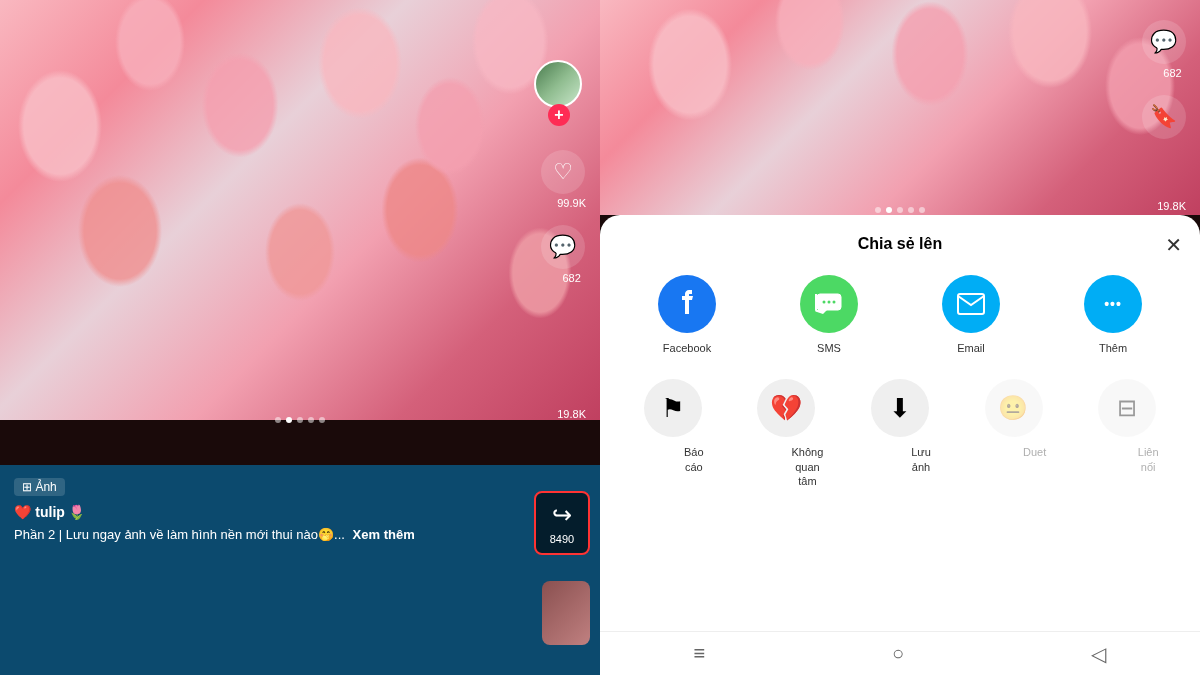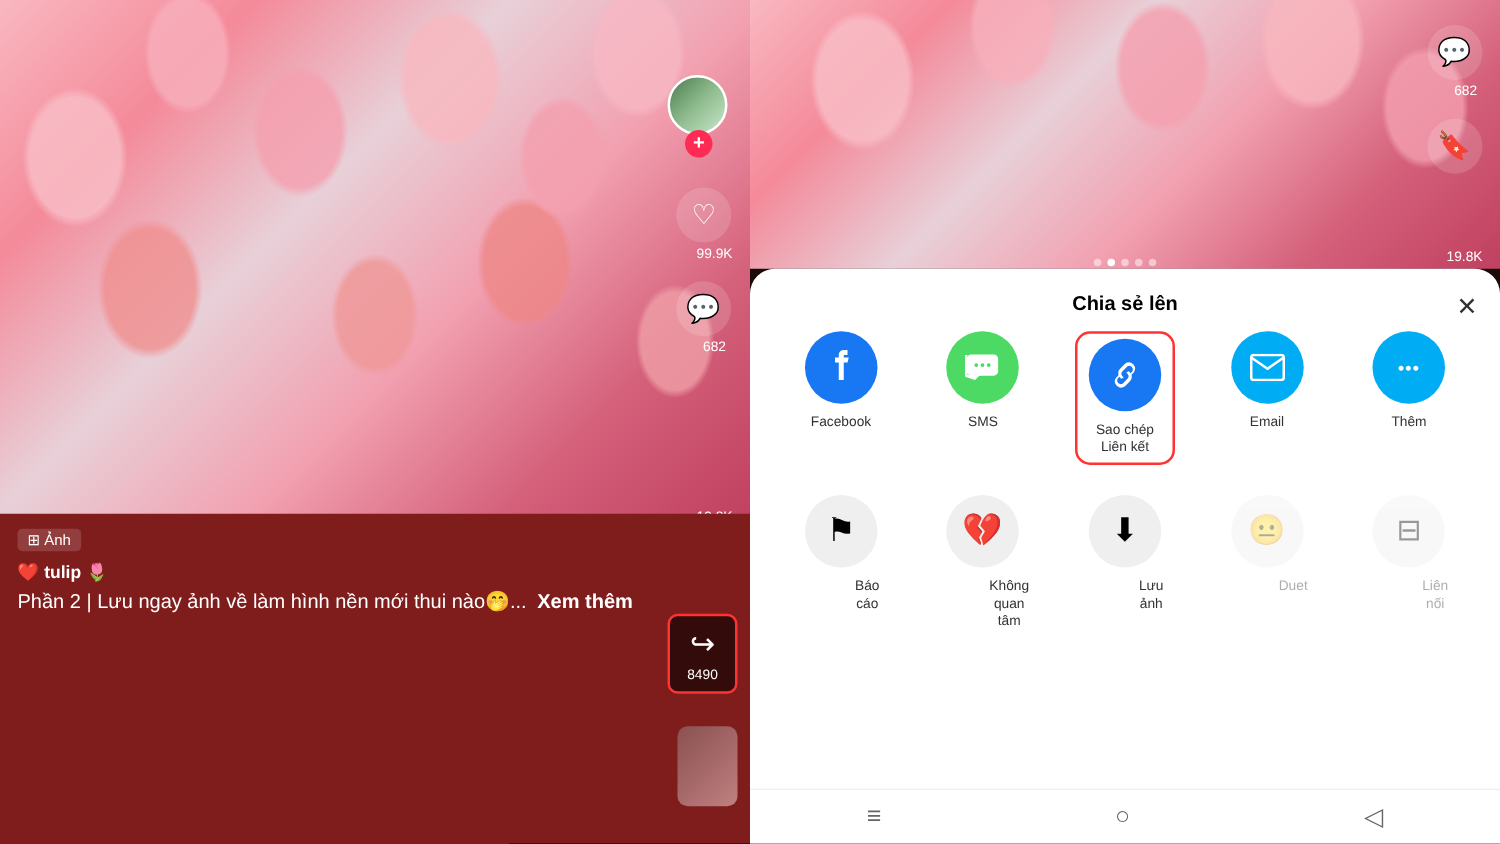--- a/index.html
+++ b/index.html
@@ -143,22 +143,22 @@
       font-size: 11px;
       font-weight: 500;
     }
 
     
     .bottom-bar-left {
       position: absolute;
       bottom: 0;
       left: 0;
       right: 0;
-      height: 264px;
-      background: #7f1d1d;
+      height: 210px;
+      background: #0c4a6e;
       padding: 12px 14px;
       color: white;
     }
 
     .photo-badge {
       display: inline-flex;
       align-items: center;
       gap: 5px;
       background: rgba(255,255,255,0.15);
       border-radius: 4px;
@@ -179,21 +179,21 @@
     }
 
     .title-line {
       font-size: 14px;
       color: white;
       margin-bottom: 6px;
       font-weight: 600;
     }
 
     .desc-line {
-      font-size: 16px;
+      font-size: 13px;
       color: white;
       line-height: 1.4;
     }
 
     .desc-line .see-more {
       font-weight: 700;
       margin-left: 4px;
     }
 
     
@@ -306,21 +306,21 @@
       background: white;
       border-radius: 20px 20px 0 0;
       padding: 20px 16px 0;
     }
 
     .share-sheet-title {
       text-align: center;
       font-size: 16px;
       font-weight: 600;
       color: #000;
-      margin-bottom: 12px;
+      margin-bottom: 22px;
     }
 
     .close-btn-right {
       position: absolute;
       top: 18px;
       right: 18px;
       font-size: 20px;
       color: #333;
       cursor: pointer;
       font-weight: 400;
@@ -543,29 +543,20 @@
             <path d="M8 24l4-4h10V20H2V4H0v16a2 2 0 002 2z" fill="white"></path>
             <rect x="2" y="4" width="24" height="16" rx="3" fill="none" stroke="white"></rect>
             <circle cx="9" cy="12" r="1.5" fill="#4cd964"></circle>
             <circle cx="14" cy="12" r="1.5" fill="#4cd964"></circle>
             <circle cx="19" cy="12" r="1.5" fill="#4cd964"></circle>
           </svg>
         </div>
         <span class="share-item-label">SMS</span>
       </div>
 
-      <div class="share-item copy-highlighted">
-        <div class="share-item-icon copy">
-          <svg width="28" height="28" viewBox="0 0 28 28" fill="white">
-            <path d="M11 17l-1-1a5 5 0 010-7l4-4a5 5 0 017 7l-2 2-1-1 2-2a3 3 0 00-4-4l-4 4a3 3 0 000 4l1 1-2 1z"></path>
-            <path d="M17 11l1 1a5 5 0 010 7l-4 4a5 5 0 01-7-7l2-2 1 1-2 2a3 3 0 004 4l4-4a3 3 0 000-4l-1-1 2-1z"></path>
-          </svg>
-        </div>
-        <span class="share-item-label">Sao chép<br>Liên kết</span>
-      </div>
 
       <div class="share-item">
         <div class="share-item-icon email">
           <svg width="28" height="22" viewBox="0 0 28 22" fill="white">
             <rect x="1" y="1" width="26" height="20" rx="2" fill="none" stroke="white" stroke-width="2"></rect>
             <path d="M1 3l13 9 13-9" stroke="white" stroke-width="2" fill="none"></path>
           </svg>
         </div>
         <span class="share-item-label">Email</span>
       </div>

